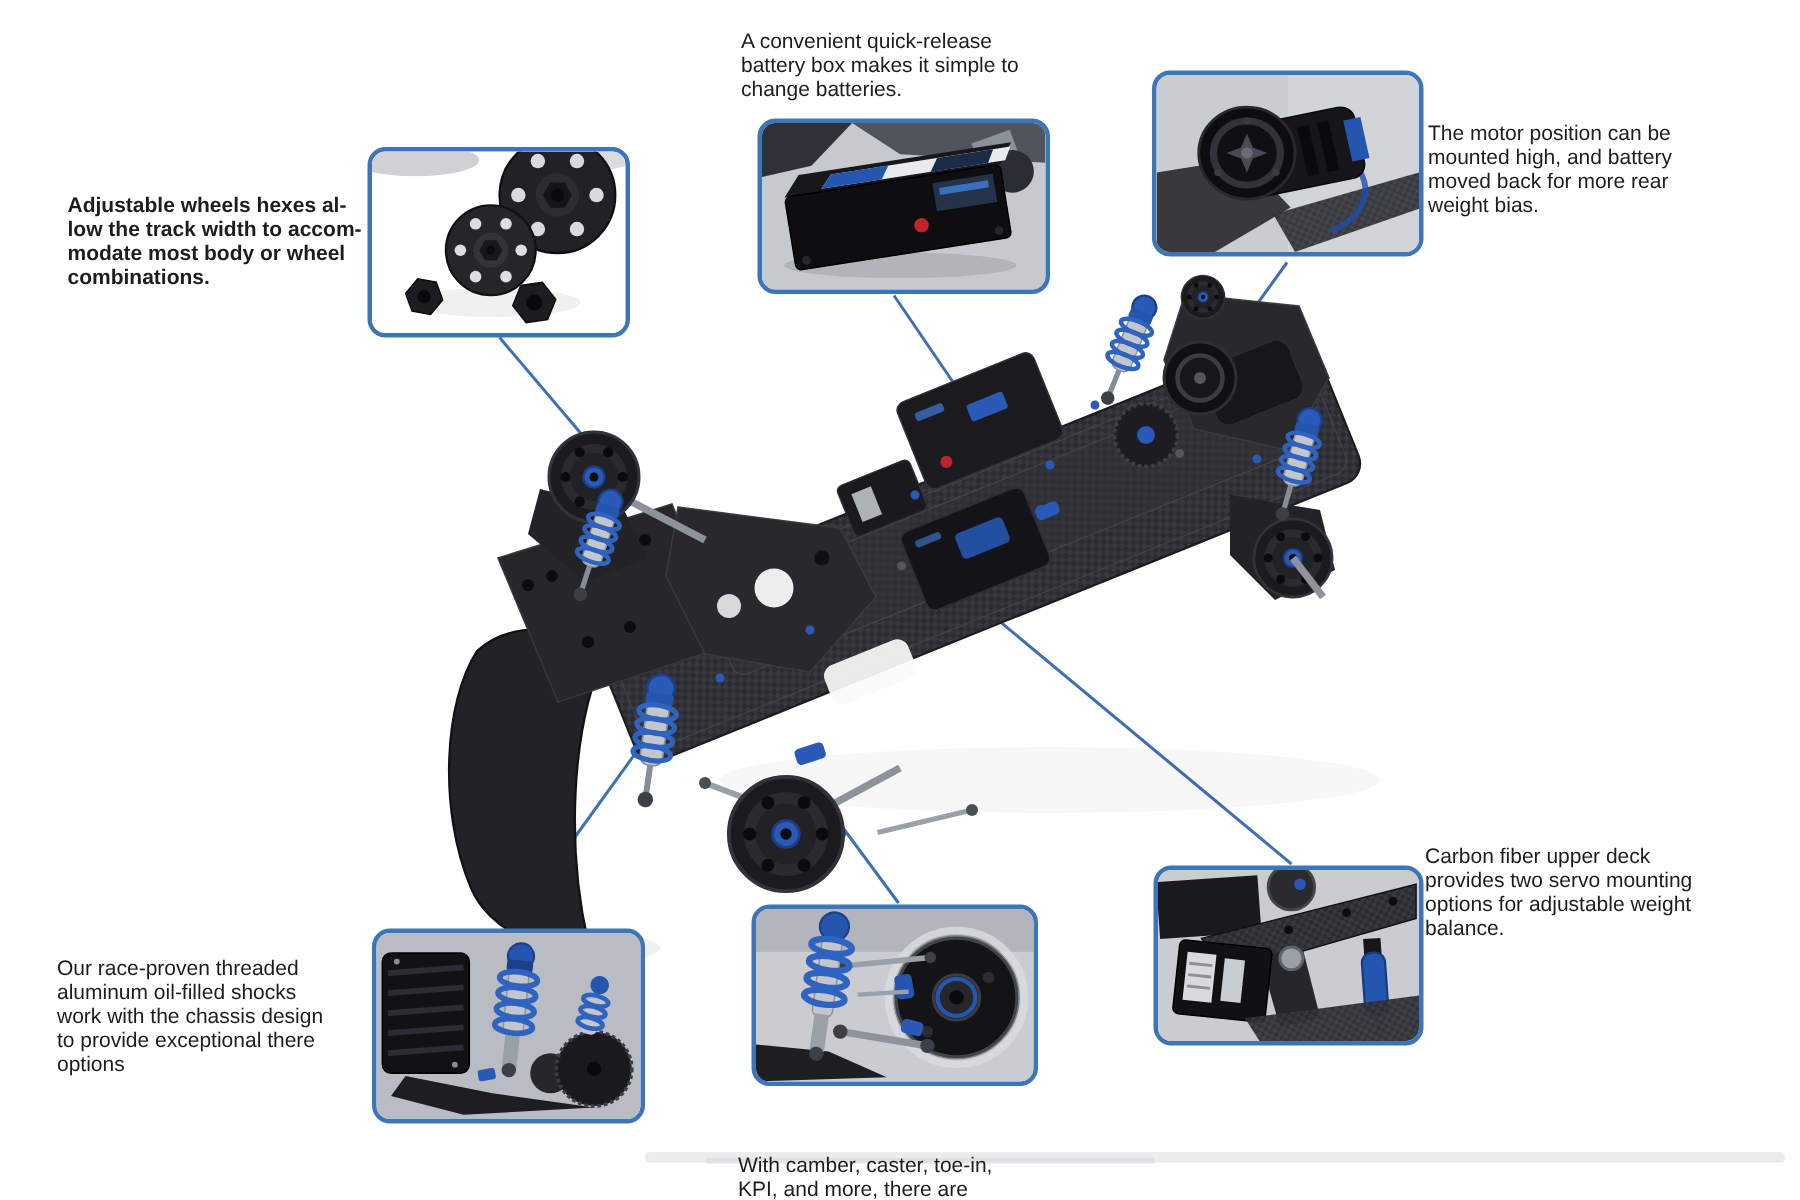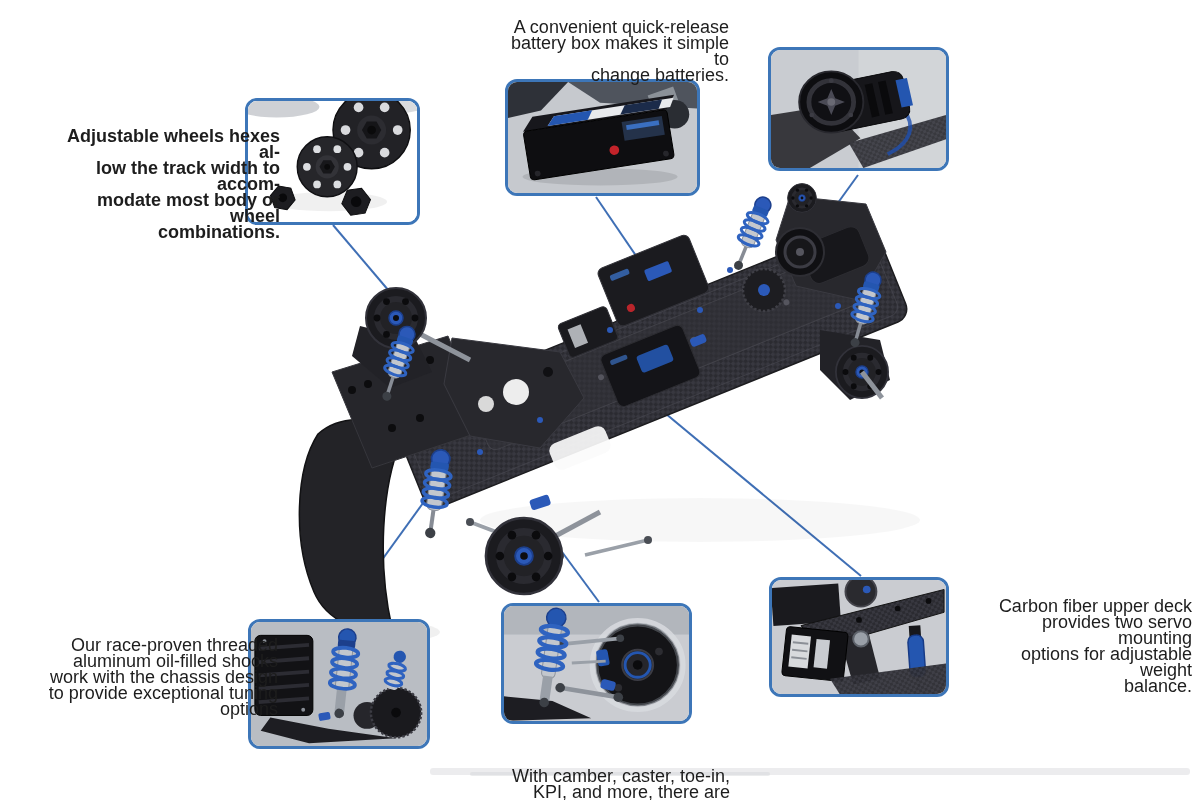--- a/index.html
+++ b/index.html
@@ -11,23 +11,23 @@
     position:absolute;
     border:3px solid var(--callout-border,#3d76b8);
     border-radius:12px;
     background:#fff;
     overflow:hidden;
   }
   .callout svg { display:block; width:100%; height:100%; }
   .caption {
     position:absolute;
     color:var(--caption-text,#1d1d1d);
-    font-size:18px;
+    font-size:14px;
     line-height:16px;
-    text-align:right;
+    text-align:left;
     white-space:pre-line;
   }
   .leader { stroke:var(--leader-line,#3f6fb5); stroke-width:2; fill:none; }
 </style>
 </head>
 <body>
 
 <div class="stage">
 
   <svg class="underlay" width="1200" height="800" viewBox="0 0 1200 800">
@@ -397,27 +397,31 @@
     </svg>
   </div>
 
   <div class="caption" style="left:45px;top:128px;width:235px;font-weight:bold;">Adjustable wheels hexes al-
 low the track width to accom-
 modate most body or wheel
 combinations.</div>
   <div class="caption" style="left:494px;top:19px;width:235px;">A convenient quick-release
 battery box makes it simple to
 change batteries.</div>
+  <div class="caption" style="left:952px;top:80px;width:240px;">The motor position can be
+mounted high, and battery
+moved back for more rear
+weight bias.</div>
   <div class="caption" style="left:38px;top:637px;width:240px;">Our race-proven threaded
 aluminum oil-filled shocks
 work with the chassis design
-to provide exceptional tuning
+to provide exceptional there
 options</div>
   <div class="caption" style="left:492px;top:768px;width:238px;">With camber, caster, toe-in,
 KPI, and more, there are
 many geometry tuning op-
 tions.</div>
-  <div class="caption" style="left:950px;top:598px;width:242px;padding-left:28px;">Carbon fiber upper deck
+  <div class="caption" style="left:950px;top:562px;width:242px;">Carbon fiber upper deck
 provides two servo mounting
 options for adjustable weight
 balance.</div>
 
 </div>
 
 </body></html>

